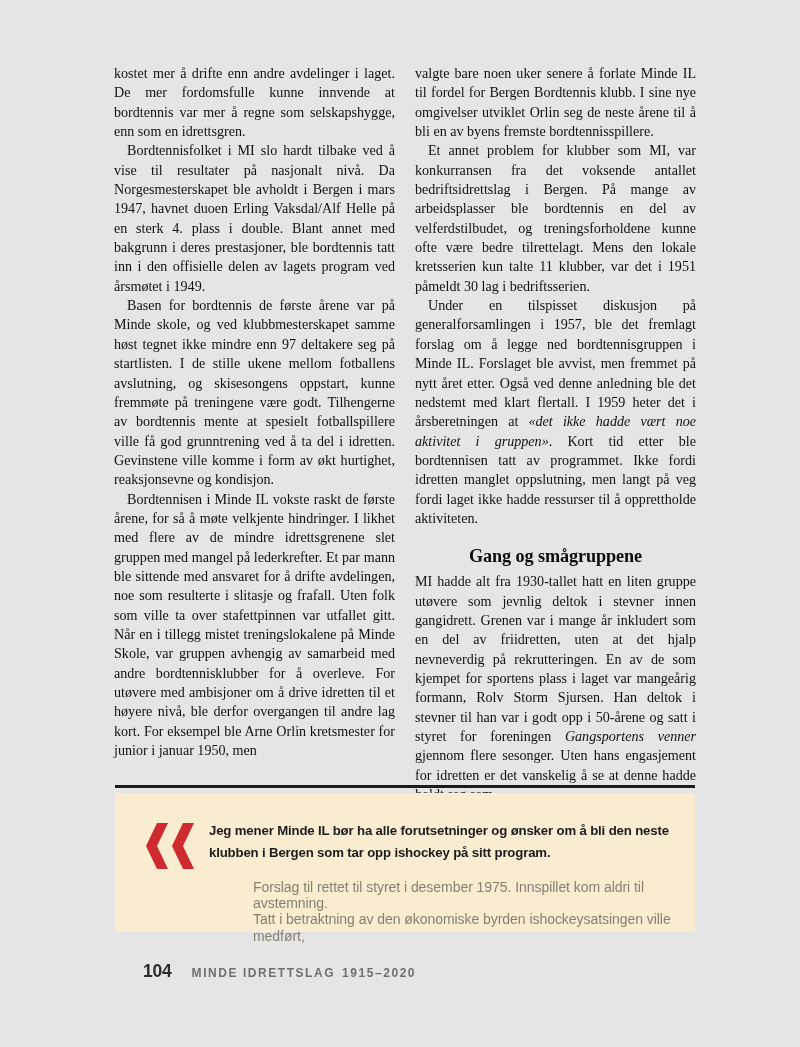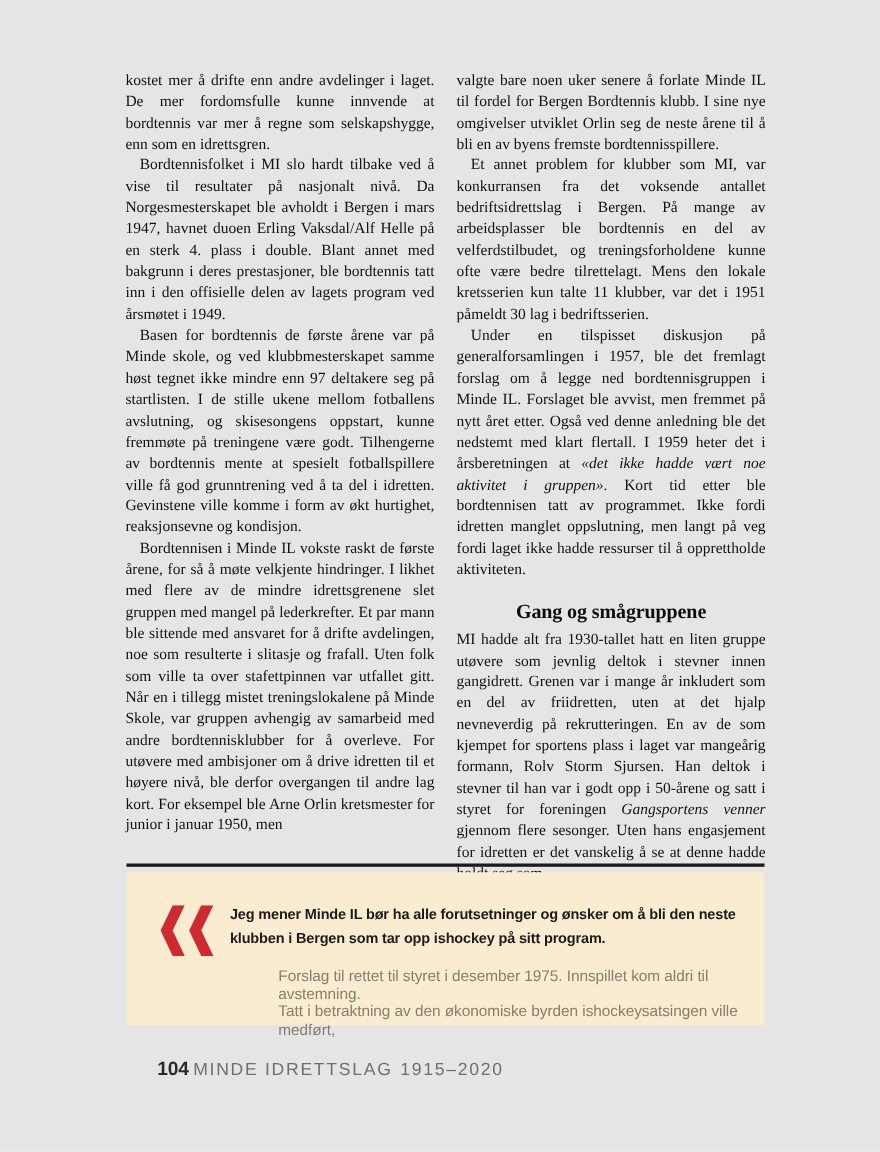--- a/index.html
+++ b/index.html
@@ -136,24 +136,24 @@
   }
   .folio {
     font-family: "Liberation Sans", sans-serif;
     font-size: 17.5px;
     font-weight: bold;
     color: #2b2b2b;
     letter-spacing: -0.2px;
     margin-left: 28px;
   }
   .running-head {
-    margin-left: 4px;
-    font-family: "Liberation Sans", sans-serif;
-    font-size: 16px;
-    font-weight: normal;
+    margin-left: 20px;
+    font-family: "Liberation Sans", sans-serif;
+    font-size: 12px;
+    font-weight: bold;
     color: #6f6f6f;
     letter-spacing: 1.55px;
   }
   .running-head .dates {
     margin-left: 7px;
   }
 </style>
 </head>
 <body>
 

